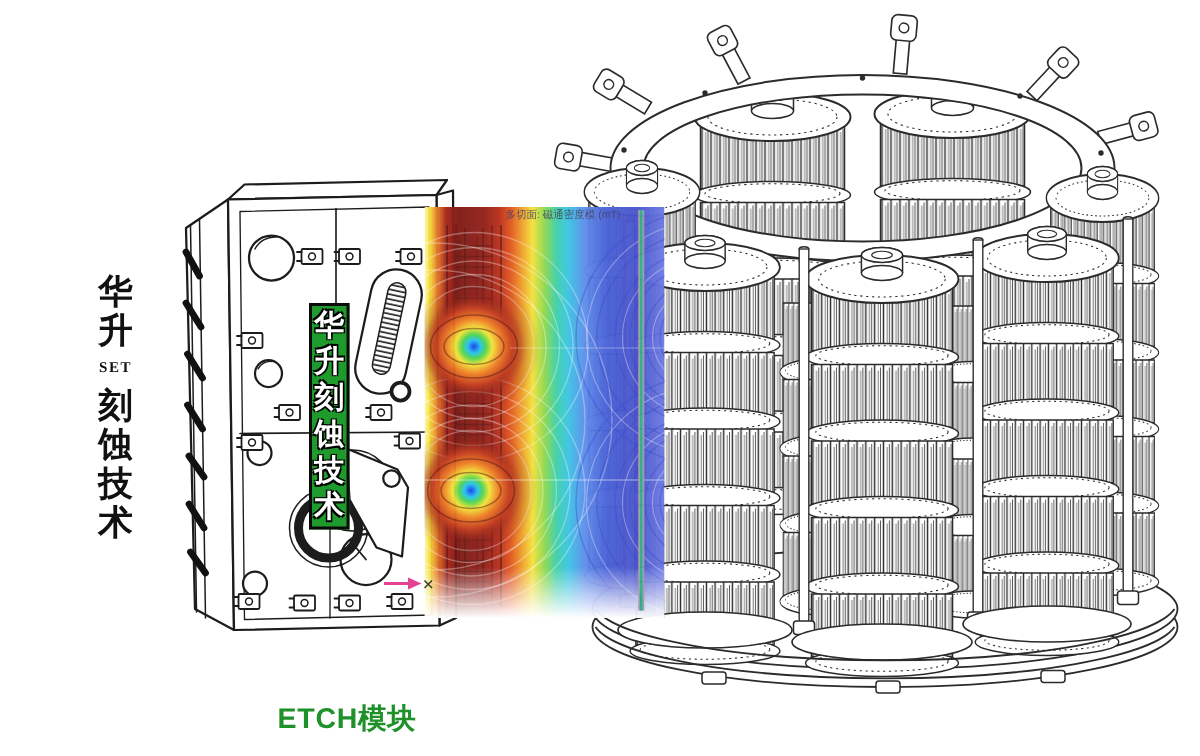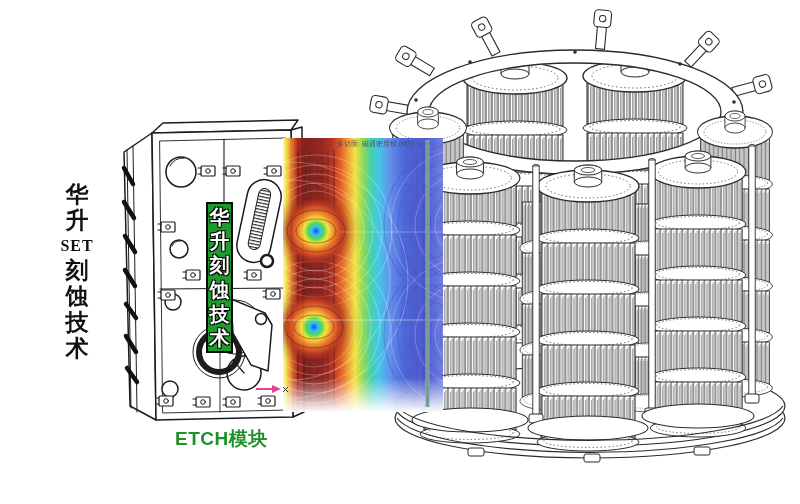--- a/index.html
+++ b/index.html
@@ -3,31 +3,31 @@
 <meta charset="utf-8">
 <style>
   html,body{margin:0;padding:0;background:#fff;}
   #stage{position:relative;width:800px;height:504px;background:#ffffff;overflow:hidden;
          font-family:"Liberation Sans",sans-serif;}
   #artwork{position:absolute;left:0;top:0;}
   
   .left-title{position:absolute;left:56px;top:182px;width:42px;display:flex;flex-direction:column;
               align-items:center;color:#111;font-family:"Liberation Serif",serif;font-weight:700;}
   .left-title .t-char{display:block;font-size:23px;line-height:26px;text-align:center;}
-  .left-title .t-char:nth-child(3){font-size:16px;line-height:24px;letter-spacing:1px;}
+  .left-title .t-char:nth-child(3){font-size:10px;line-height:24px;letter-spacing:1px;}
   
   .banner{position:absolute;left:206px;top:202px;width:27px;height:151px;background:#1f9b2d;
           border:2px solid #0b0b0b;box-sizing:border-box;display:flex;flex-direction:column;
           align-items:center;justify-content:center;}
   .banner .b-char{display:block;color:#fff;font-size:20px;line-height:24.2px;font-weight:700;
           text-shadow:1px 1px 0 #000,-1px 1px 0 #000,1px -1px 0 #000,-1px -1px 0 #000;}
   
   .g-label{position:absolute;top:426px;color:#1e9129;font-size:19px;font-weight:700;
            letter-spacing:0.5px;white-space:nowrap;}
-  #label-etch{left:175px;}
+  #label-etch{left:185px;margin-top:40px;}
   #label-plasma{left:308px;}
   
   .sim-caption{position:absolute;left:337px;top:139px;width:110px;font-size:7px;line-height:9px;
                color:#4a4660;opacity:.9;white-space:nowrap;letter-spacing:0;}
 </style>
 </head>
 <body>
 
 <div id="stage">
 

